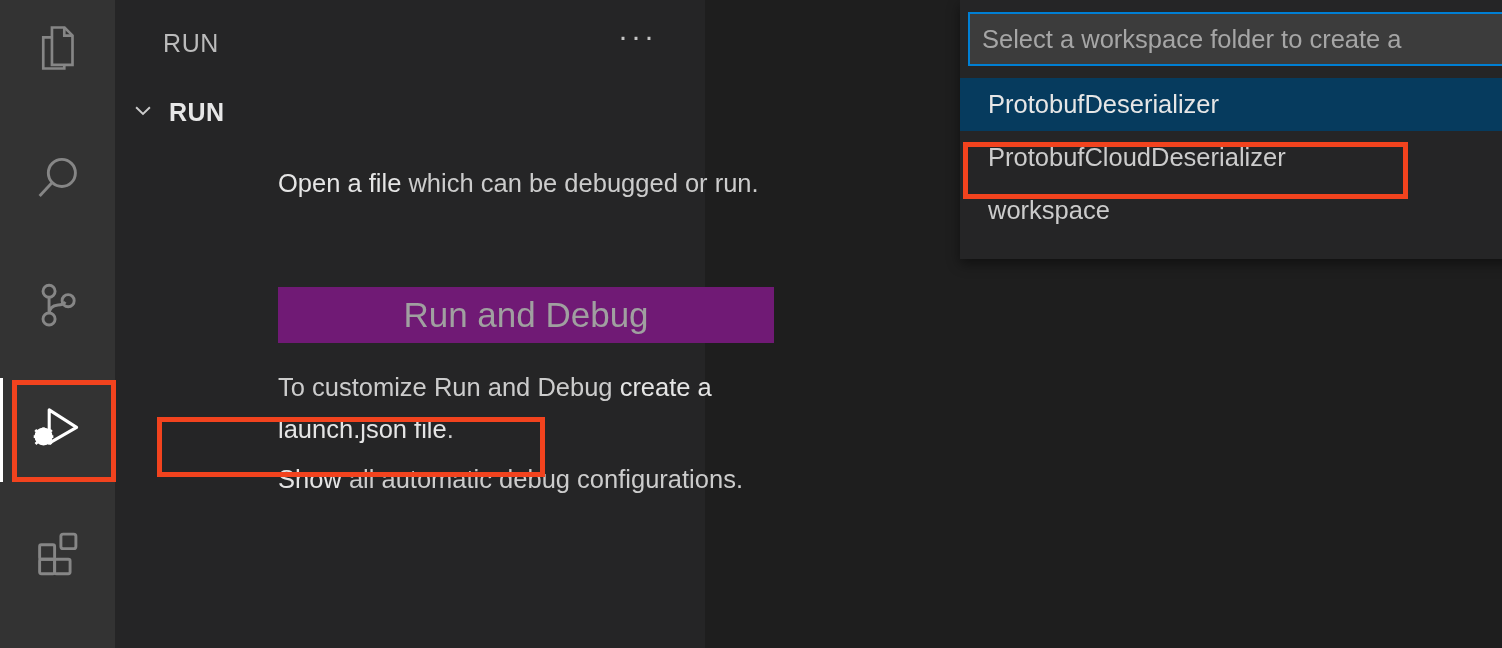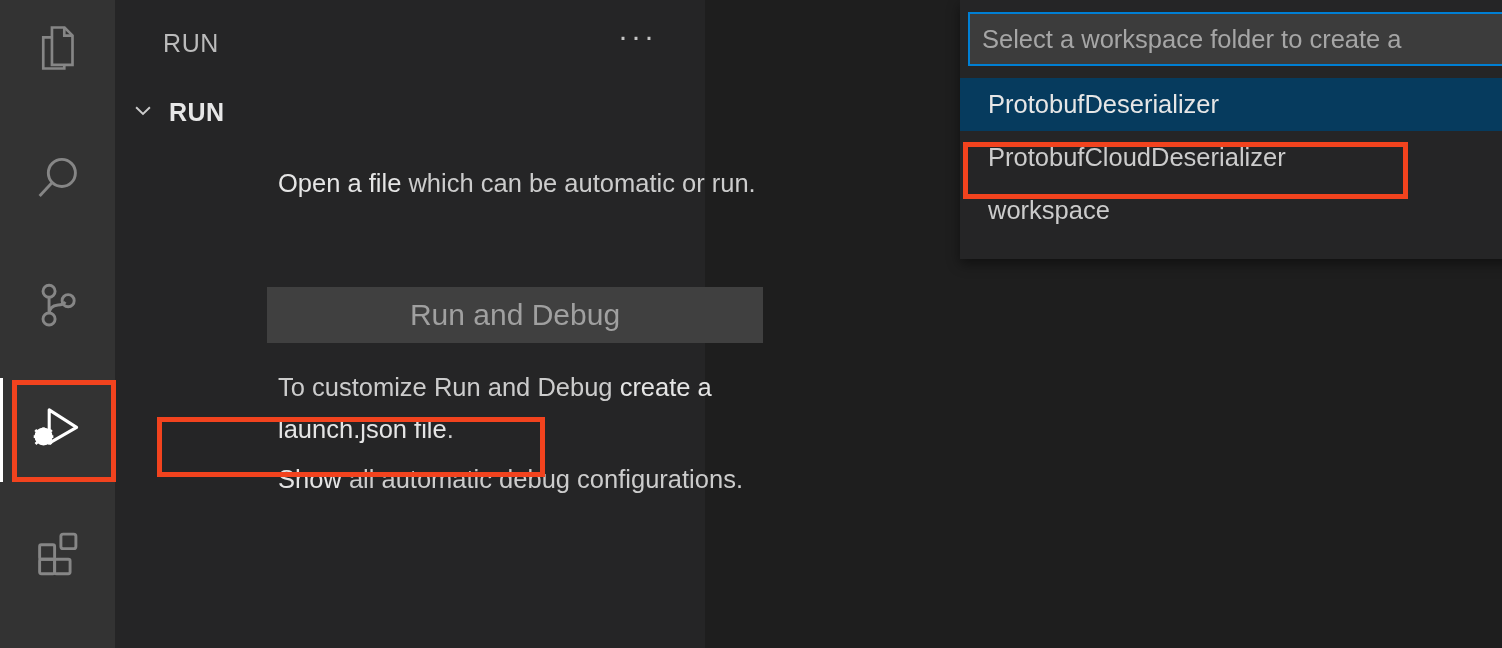--- a/index.html
+++ b/index.html
@@ -108,26 +108,26 @@
     line-height: 42px;
     margin: 0;
   }
   .welcome-p.third  { margin-top: 8px; }
   .link {
     color: #e5e5e5;
     cursor: pointer;
   }
   .run-debug-button {
     position: absolute;
-    left: 152px; top: 287px;
+    left: 163px; top: 287px;
     width: 496px;
     height: 56px;
-    background: #404040;
+    background: #701a75;
     color: #a0a0a0;
-    font-size: 30px;
+    font-size: 35px;
     display: flex;
     align-items: center;
     justify-content: center;
     border: none;
     font-family: "Liberation Sans", sans-serif;
     cursor: default;
   }
 
   
   .quickpick {
@@ -251,21 +251,21 @@
       <span class="chevron">
         <svg width="24" height="24" viewBox="0 0 16 16" fill="none" stroke="#cccccc" stroke-width="1.3">
           <path d="M3.4 6.2L8 10.6l4.6-4.4"></path>
         </svg>
       </span>
       <span class="section-title">RUN</span>
     </div>
 
     <div class="welcome-body">
       <p class="welcome-p">
-        <span class="link">Open a file</span><span> which can be automatic or run.</span>
+        <span class="link">Open a file</span><span> which can be debugged or run.</span>
       </p>
     </div>
 
     <button class="run-debug-button">Run and Debug</button>
 
     <div class="welcome-body" style="top:366px;">
       <p class="welcome-p">
         <span>To customize Run and Debug </span><span class="link">create a launch.json file</span><span>.</span>
       </p>
       <p class="welcome-p third">

